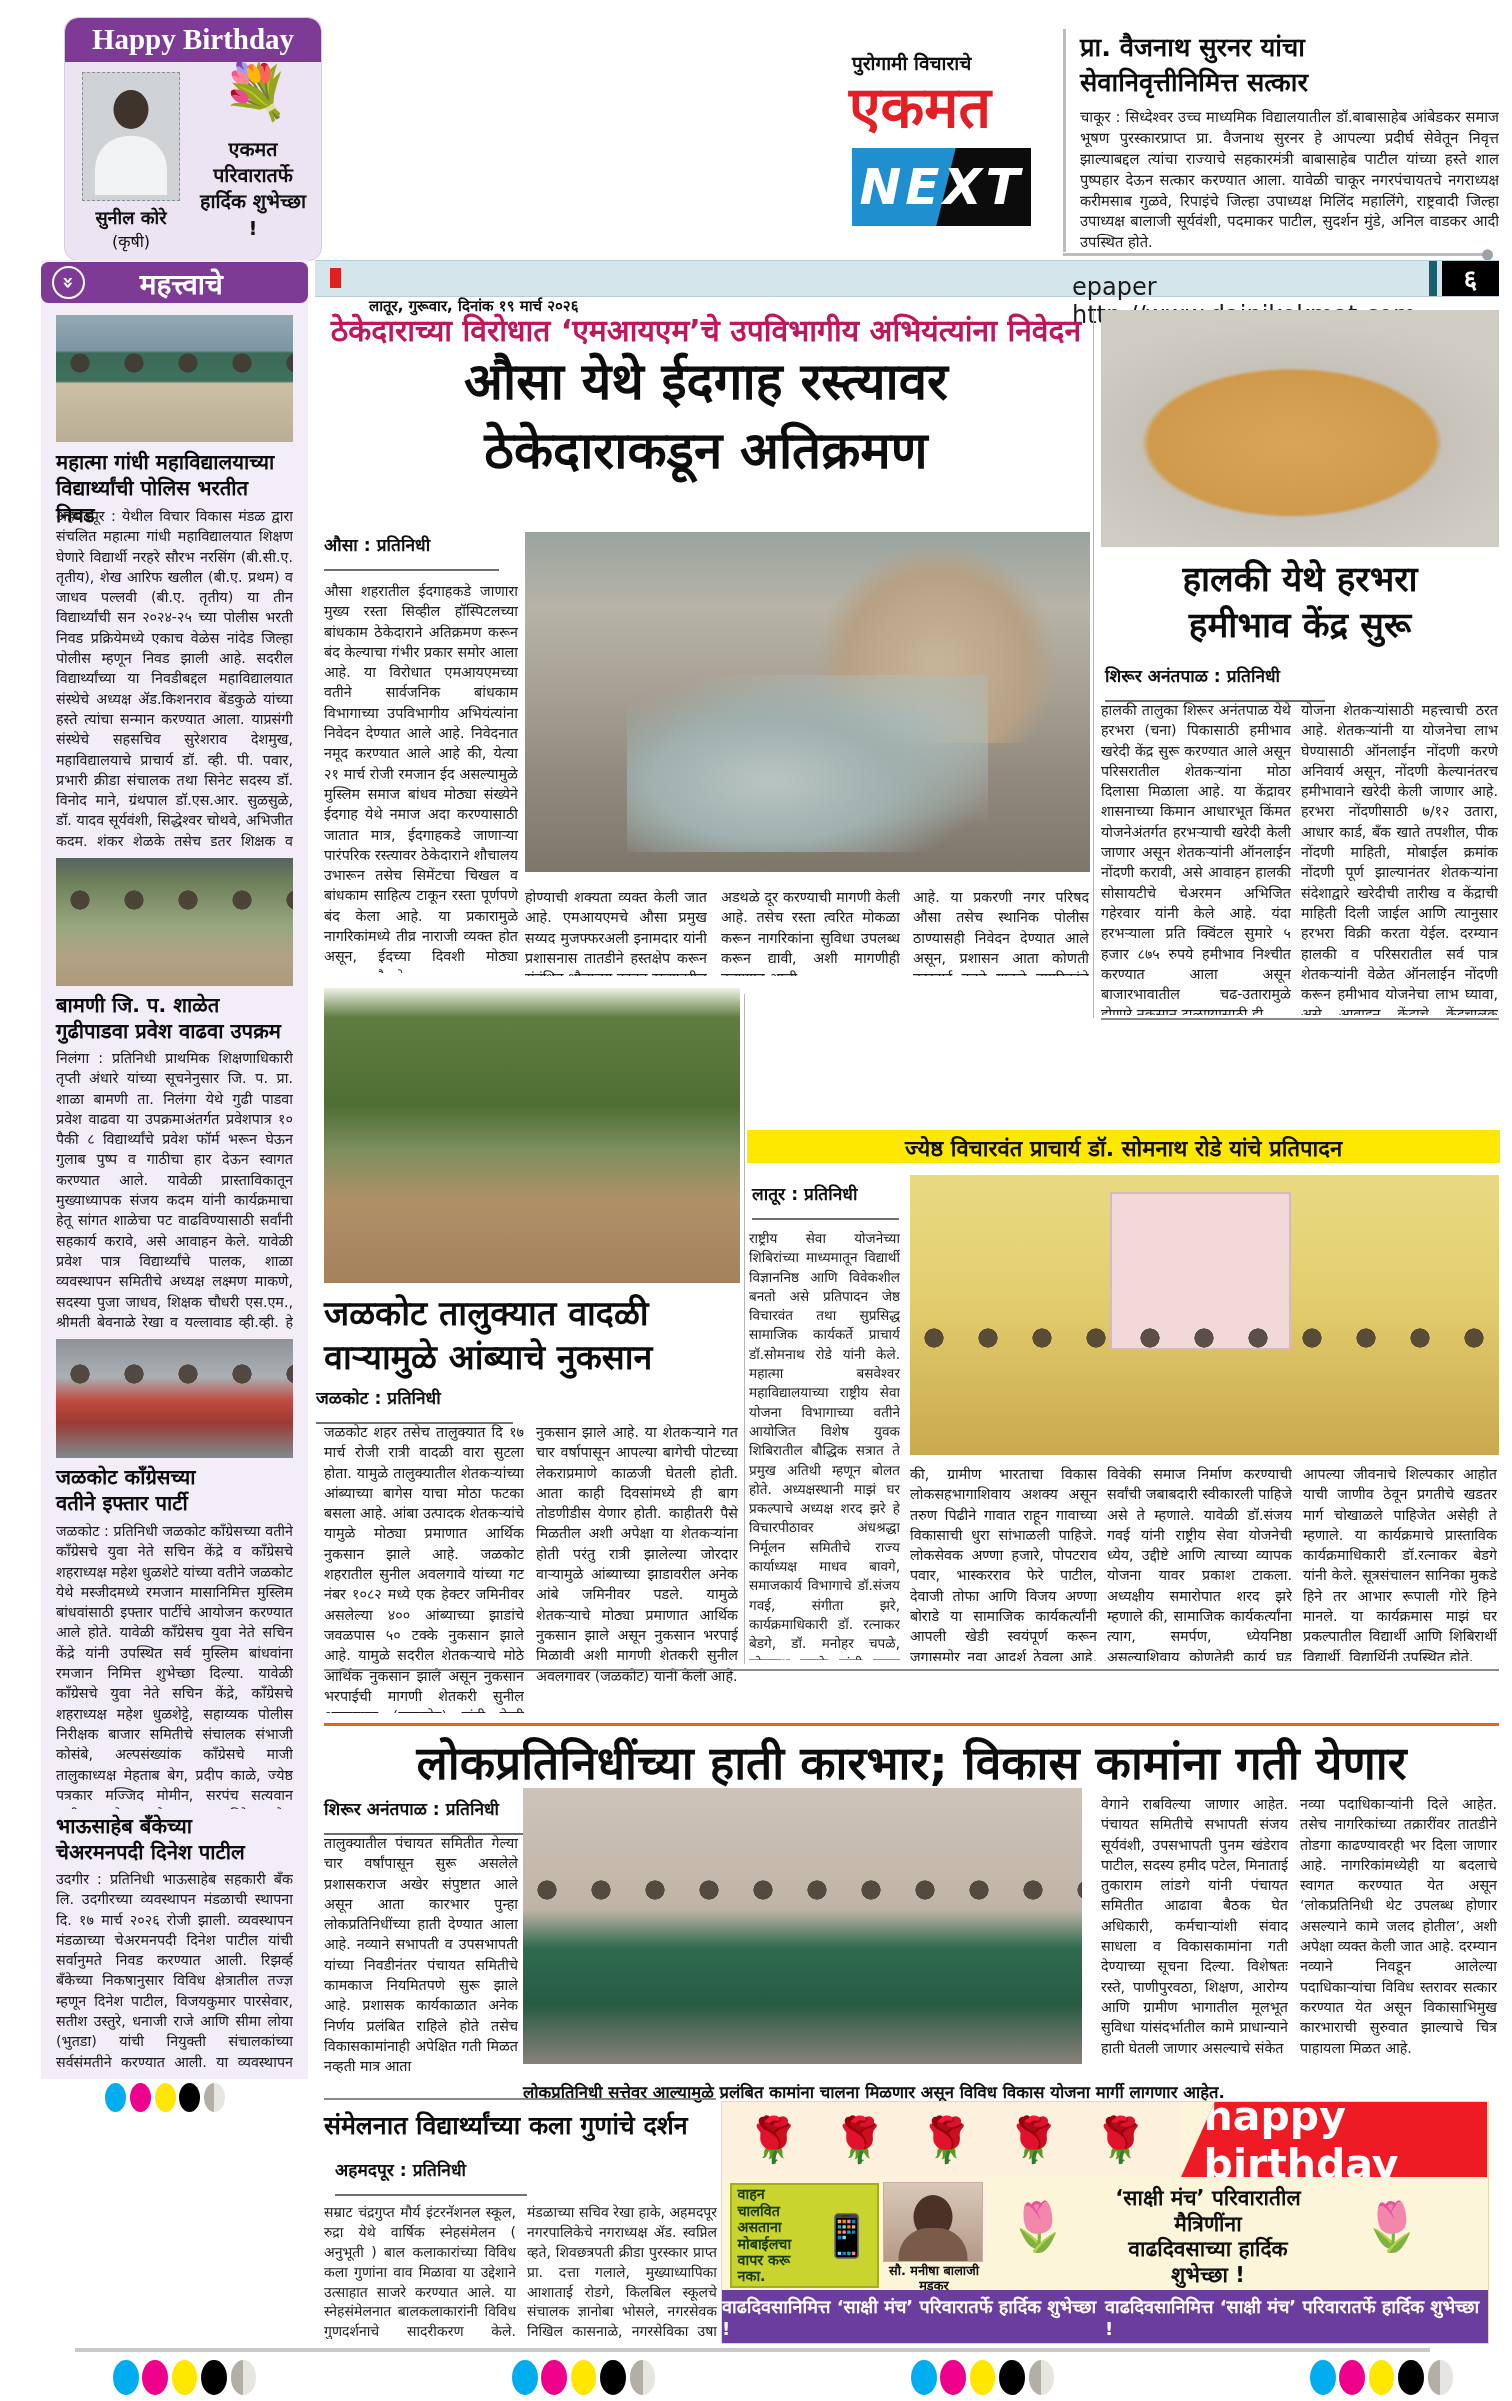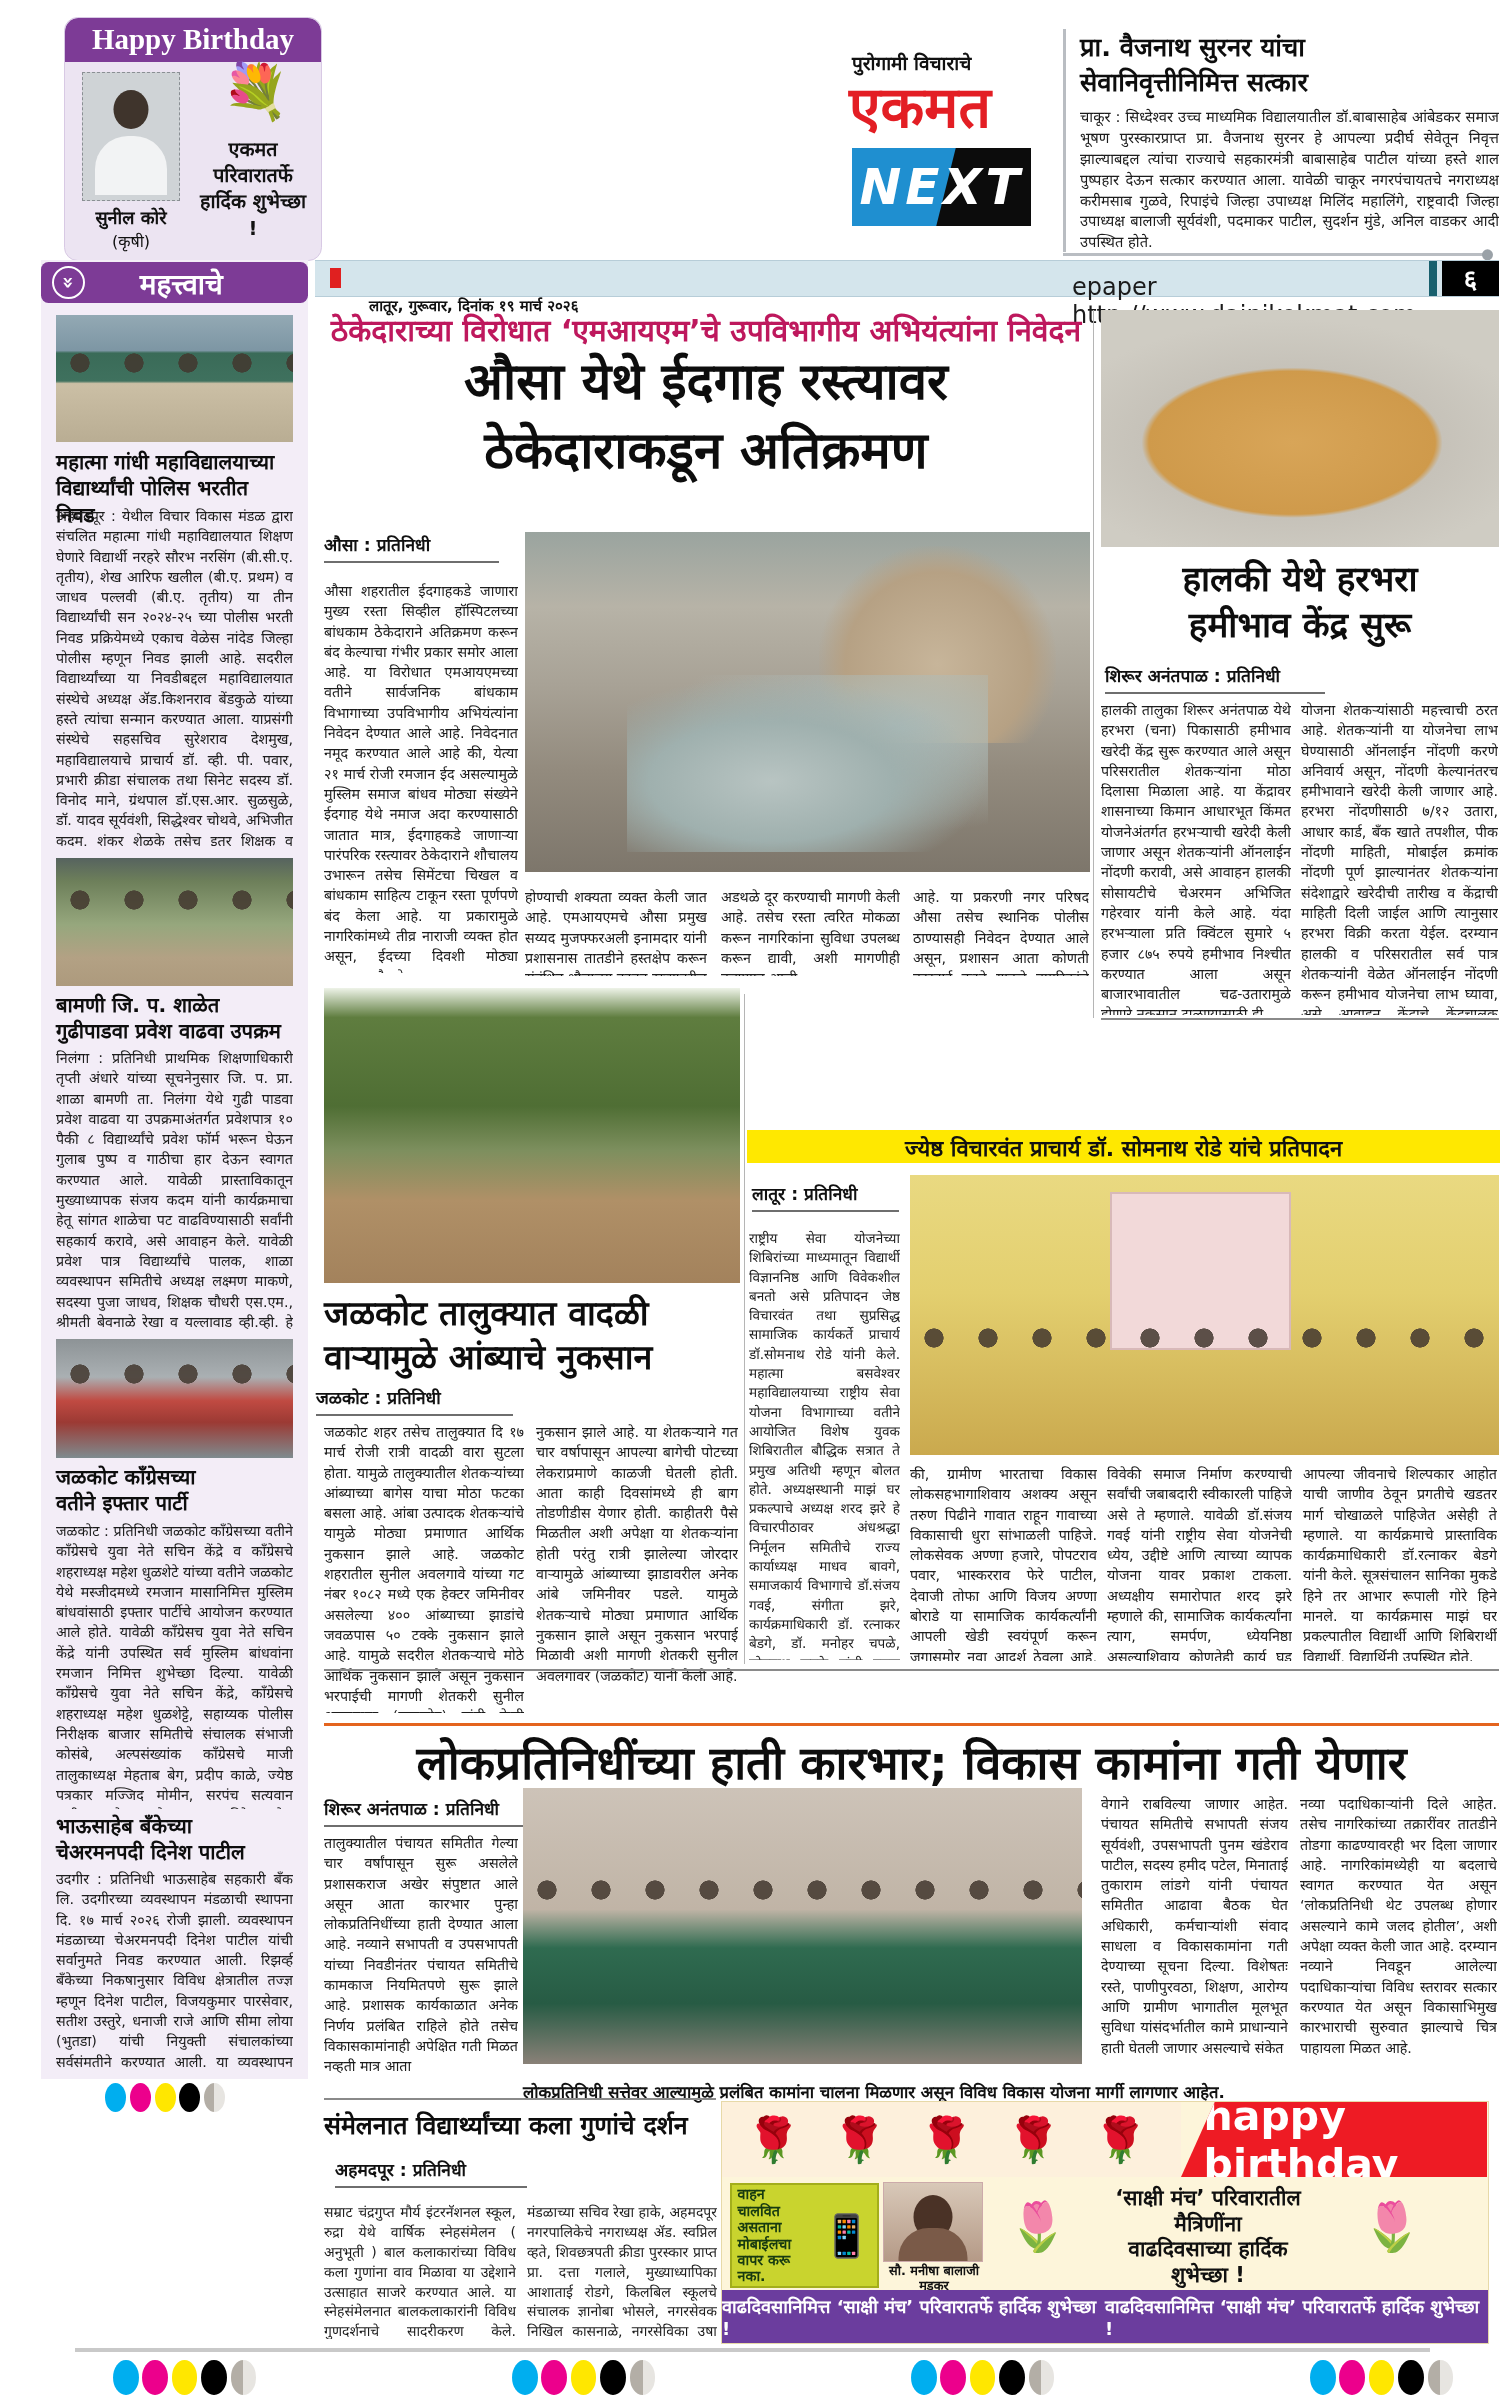--- a/index.html
+++ b/index.html
@@ -2,21 +2,21 @@
 <html style="font-size:12px"><head>
 <meta charset="utf-8">
 <style>
   html,body{margin:0;padding:0;background:#e9e9e9;}
   #page{position:relative;width:1512px;height:2401px;background:#ffffff;
         font-family:"DejaVu Sans",sans-serif;color:#111;overflow:hidden;}
   .abs{position:absolute;}
   .prewrap{white-space:pre-line;}
   .hl{font-weight:bold;color:#0d0d0d;}
   .body-col{font-size:14.3px;line-height:1.42;text-align:justify;color:#1c1c1c;overflow:hidden;}
-  .byline{font-weight:bold;font-size:17.3px;color:#111;border-bottom:2.3px double #6e6e6e;padding-bottom:5px;}
+  .byline{font-weight:bold;font-size:17.3px;color:#111;border-bottom:2.3px double #6e6e6e;padding-bottom:13px;}
   .rule{background:#8a8a8a;}
   
   .ph{position:absolute;overflow:hidden;}
   .ph-police{background:linear-gradient(180deg,#93a9b4 0%,#7d96a4 28%,#3a6b58 30%,#3f715e 52%,#cbbfa5 54%,#b9ad93 100%);}
   .ph-gudhi{background:linear-gradient(180deg,#56635f 0%,#6d7f5a 18%,#96a77d 52%,#b3a184 78%,#ad9a7d 100%);}
   .ph-iftar{background:linear-gradient(180deg,#8d9396 0%,#aab0b3 32%,#c04a42 52%,#9c3a34 70%,#7e8b8f 100%);}
   .ph-grain{background:radial-gradient(ellipse 62% 52% at 48% 56%,#d8a558 0%,#cf9a4b 58%,#c6c2b9 61%,#cfccc3 100%);}
   .ph-road{background:linear-gradient(180deg,#9aa49f 0%,#b7b3a7 22%,#a8a296 45%,#938b7e 70%,#7d766b 100%);}
   .ph-road::before{content:"";position:absolute;right:6%;top:4%;width:42%;height:58%;
      background:radial-gradient(ellipse at 50% 60%,#c7b59a 0%,#b6a184 55%,transparent 72%);}

